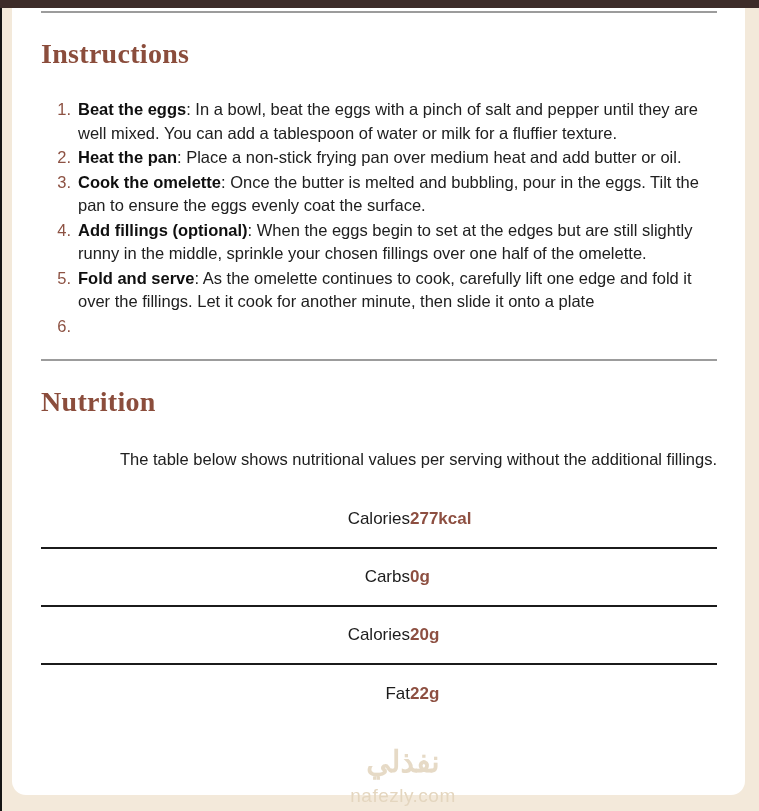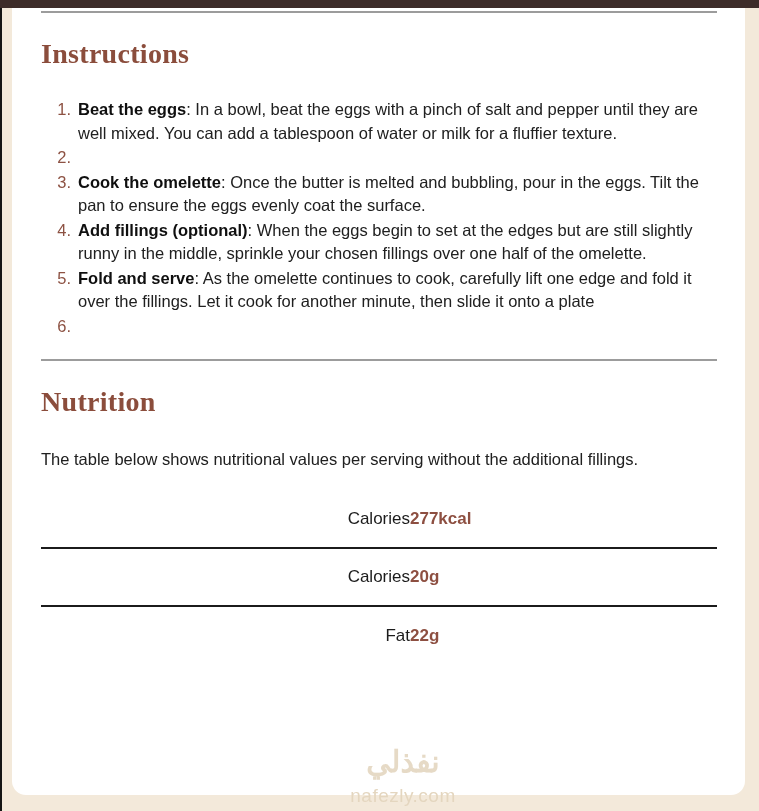--- a/index.html
+++ b/index.html
@@ -43,21 +43,21 @@
   .list{
     list-style:none;margin:28px 0 0;padding:0;
     font-size:16.5px;line-height:23.5px;color:#202020;
   }
   .list li{display:flex;margin:0 0 1px;}
   .num{
     flex:none;min-width:30px;text-align:right;margin-right:7px;
     color:var(--list-number);
   }
   .itext b{color:#0f0f0f;font-weight:700;}
-  .intro{font-size:16.5px;color:#202020;margin:30px 0 0;line-height:23px;}
+  .intro{font-size:16.5px;color:#202020;margin:30px 0 0;line-height:23px;text-align:right;}
   .ntable{margin-top:20px;text-align:right;}
   .nrow{display:flex;align-items:center;height:58px;}
   .nrow:not(:last-child){border-bottom:2px solid var(--table-line);}
   .nlabel{width:369px;padding-left:21px;font-size:17px;color:#1c1c1c;}
   .nvalue{font-size:17px;font-weight:700;color:var(--value-text);}
   .watermark{
     position:absolute;left:0;right:0;bottom:4px;text-align:center;
     z-index:3;pointer-events:none;padding-left:47px;
   }
   .wm-ar{font-size:30px;font-weight:700;color:#e6dac6;line-height:1;}
@@ -74,20 +74,21 @@
 
   <section>
     <h2>Instructions</h2>
     <ol class="list">
       <li>
         <span class="num">1.</span>
         <span class="itext"><b>Beat the eggs</b><span>: In a bowl, beat the eggs with a pinch of salt and pepper until they are well mixed. You can add a tablespoon of water or milk for a fluffier texture.</span></span>
       </li>
       <li>
         <span class="num">2.</span>
+        <span class="itext"><b>Heat the pan</b><span>: Place a non-stick frying pan over medium heat and add butter or oil.</span></span>
       </li>
       <li>
         <span class="num">3.</span>
         <span class="itext"><b>Cook the omelette</b><span>: Once the butter is melted and bubbling, pour in the eggs. Tilt the pan to ensure the eggs evenly coat the surface.</span></span>
       </li>
       <li>
         <span class="num">4.</span>
         <span class="itext"><b>Add fillings (optional)</b><span>: When the eggs begin to set at the edges but are still slightly runny in the middle, sprinkle your chosen fillings over one half of the omelette.</span></span>
       </li>
       <li>
@@ -105,20 +106,24 @@
   <section>
     <h2>Nutrition</h2>
     <p class="intro">The table below shows nutritional values per serving without the additional fillings.</p>
 
     <div class="ntable">
       <div class="nrow">
         <div class="nlabel">Calories</div>
         <div class="nvalue">277kcal</div>
       </div>
       <div class="nrow">
+        <div class="nlabel">Carbs</div>
+        <div class="nvalue">0g</div>
+      </div>
+      <div class="nrow">
         <div class="nlabel">Calories</div>
         <div class="nvalue">20g</div>
       </div>
       <div class="nrow">
         <div class="nlabel">Fat</div>
         <div class="nvalue">22g</div>
       </div>
     </div>
   </section>
 </main>

